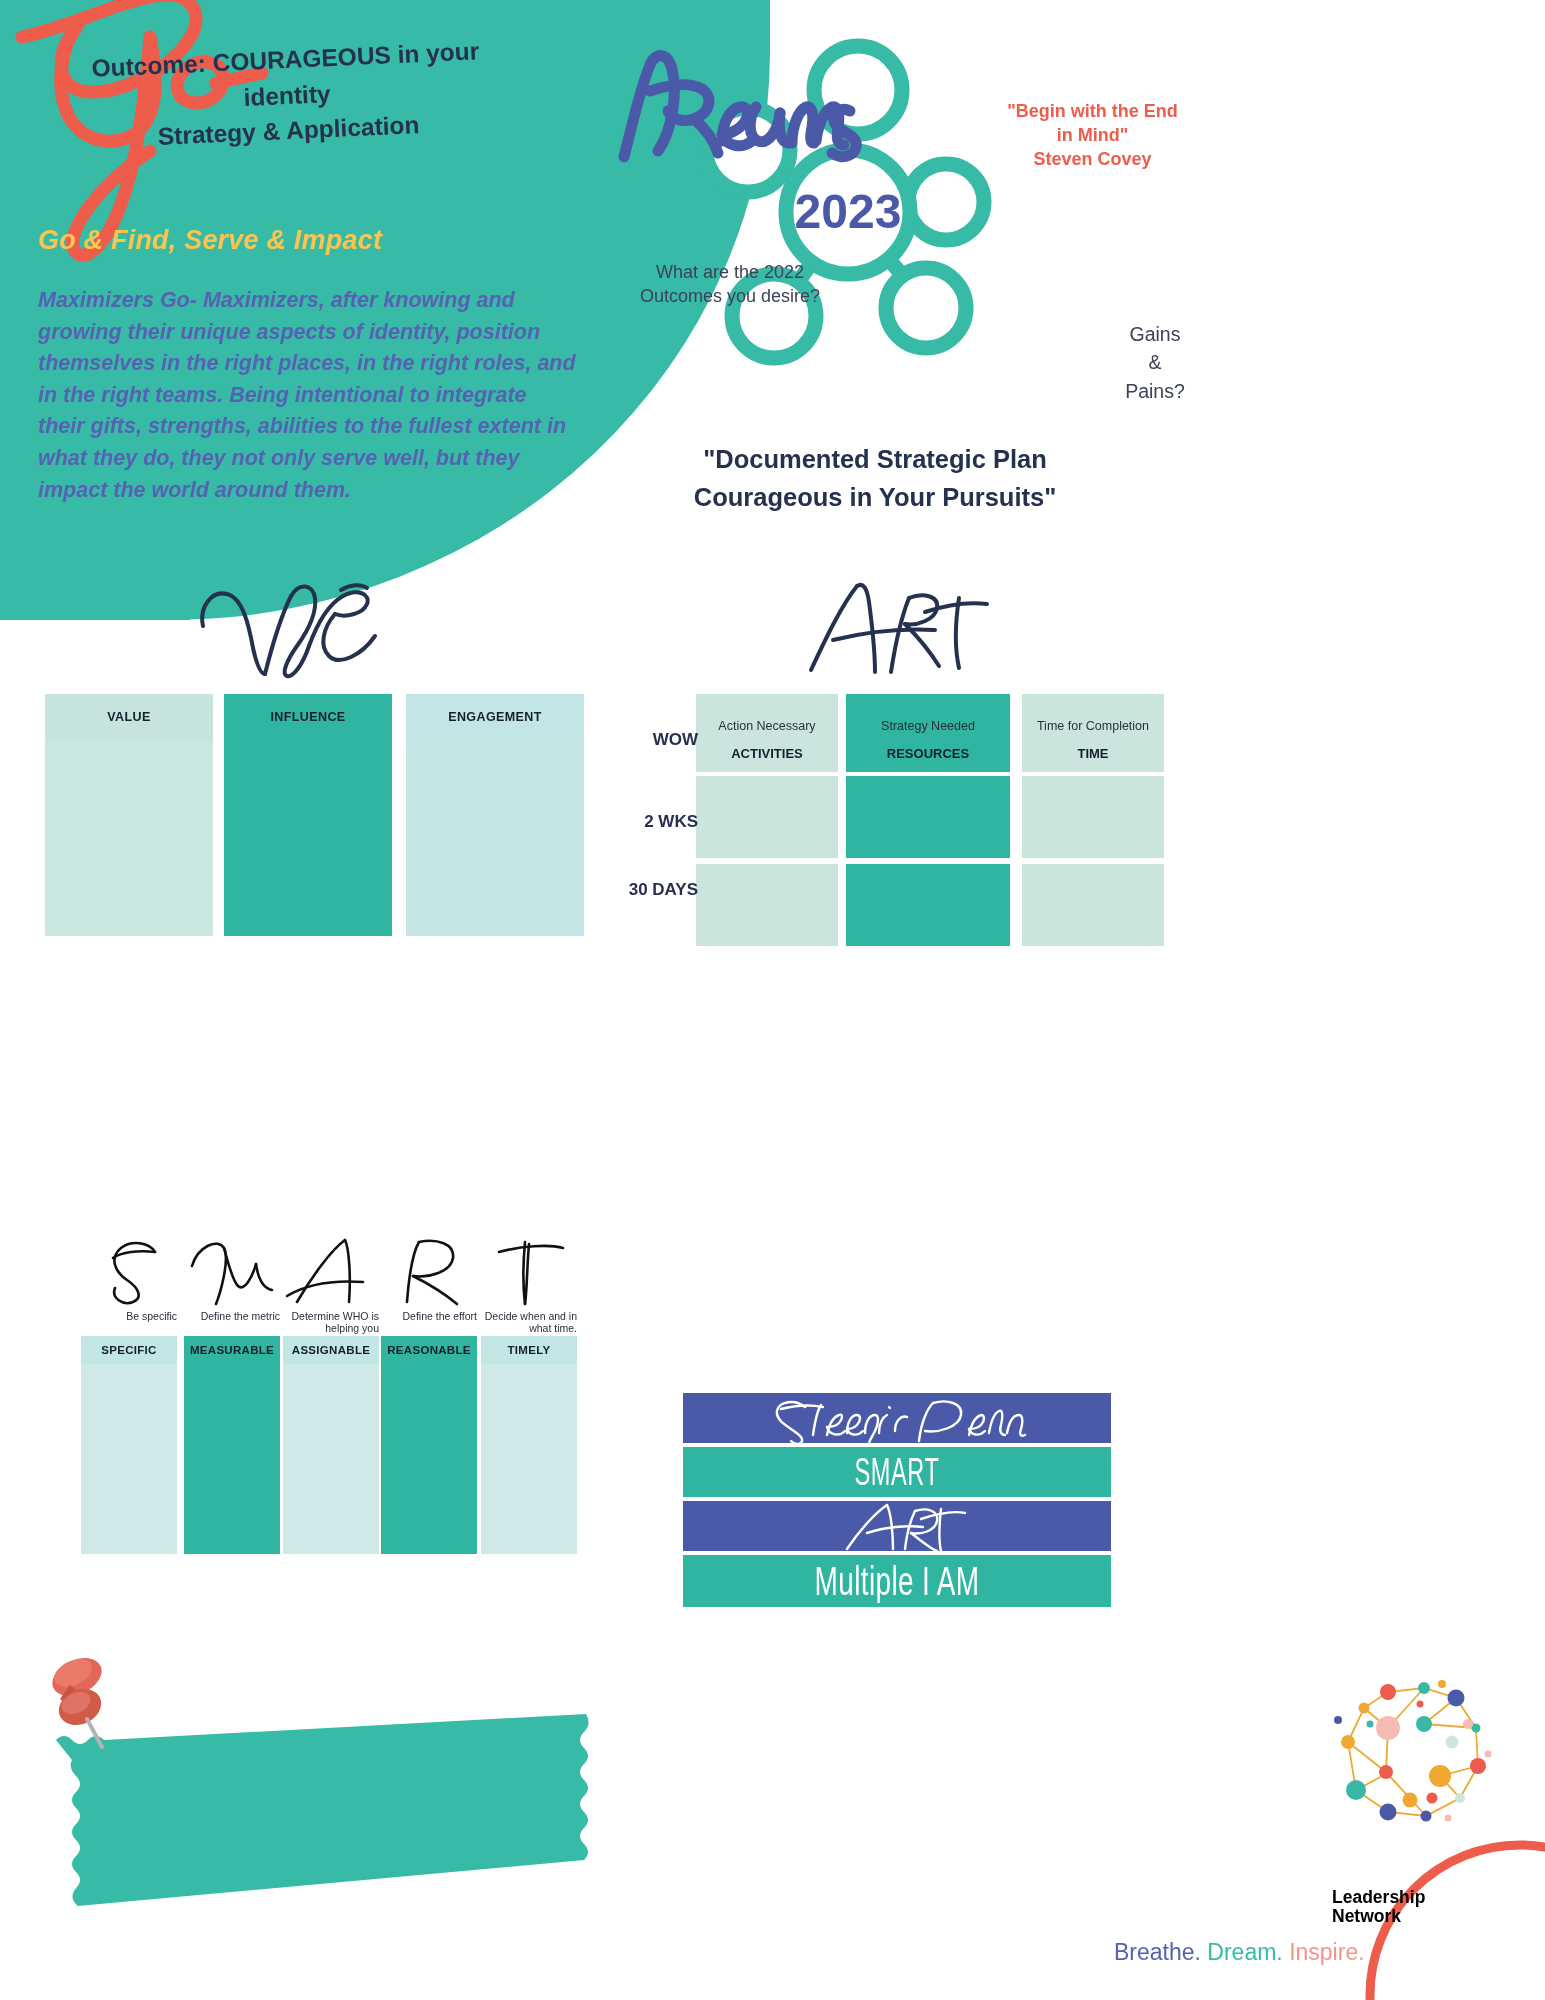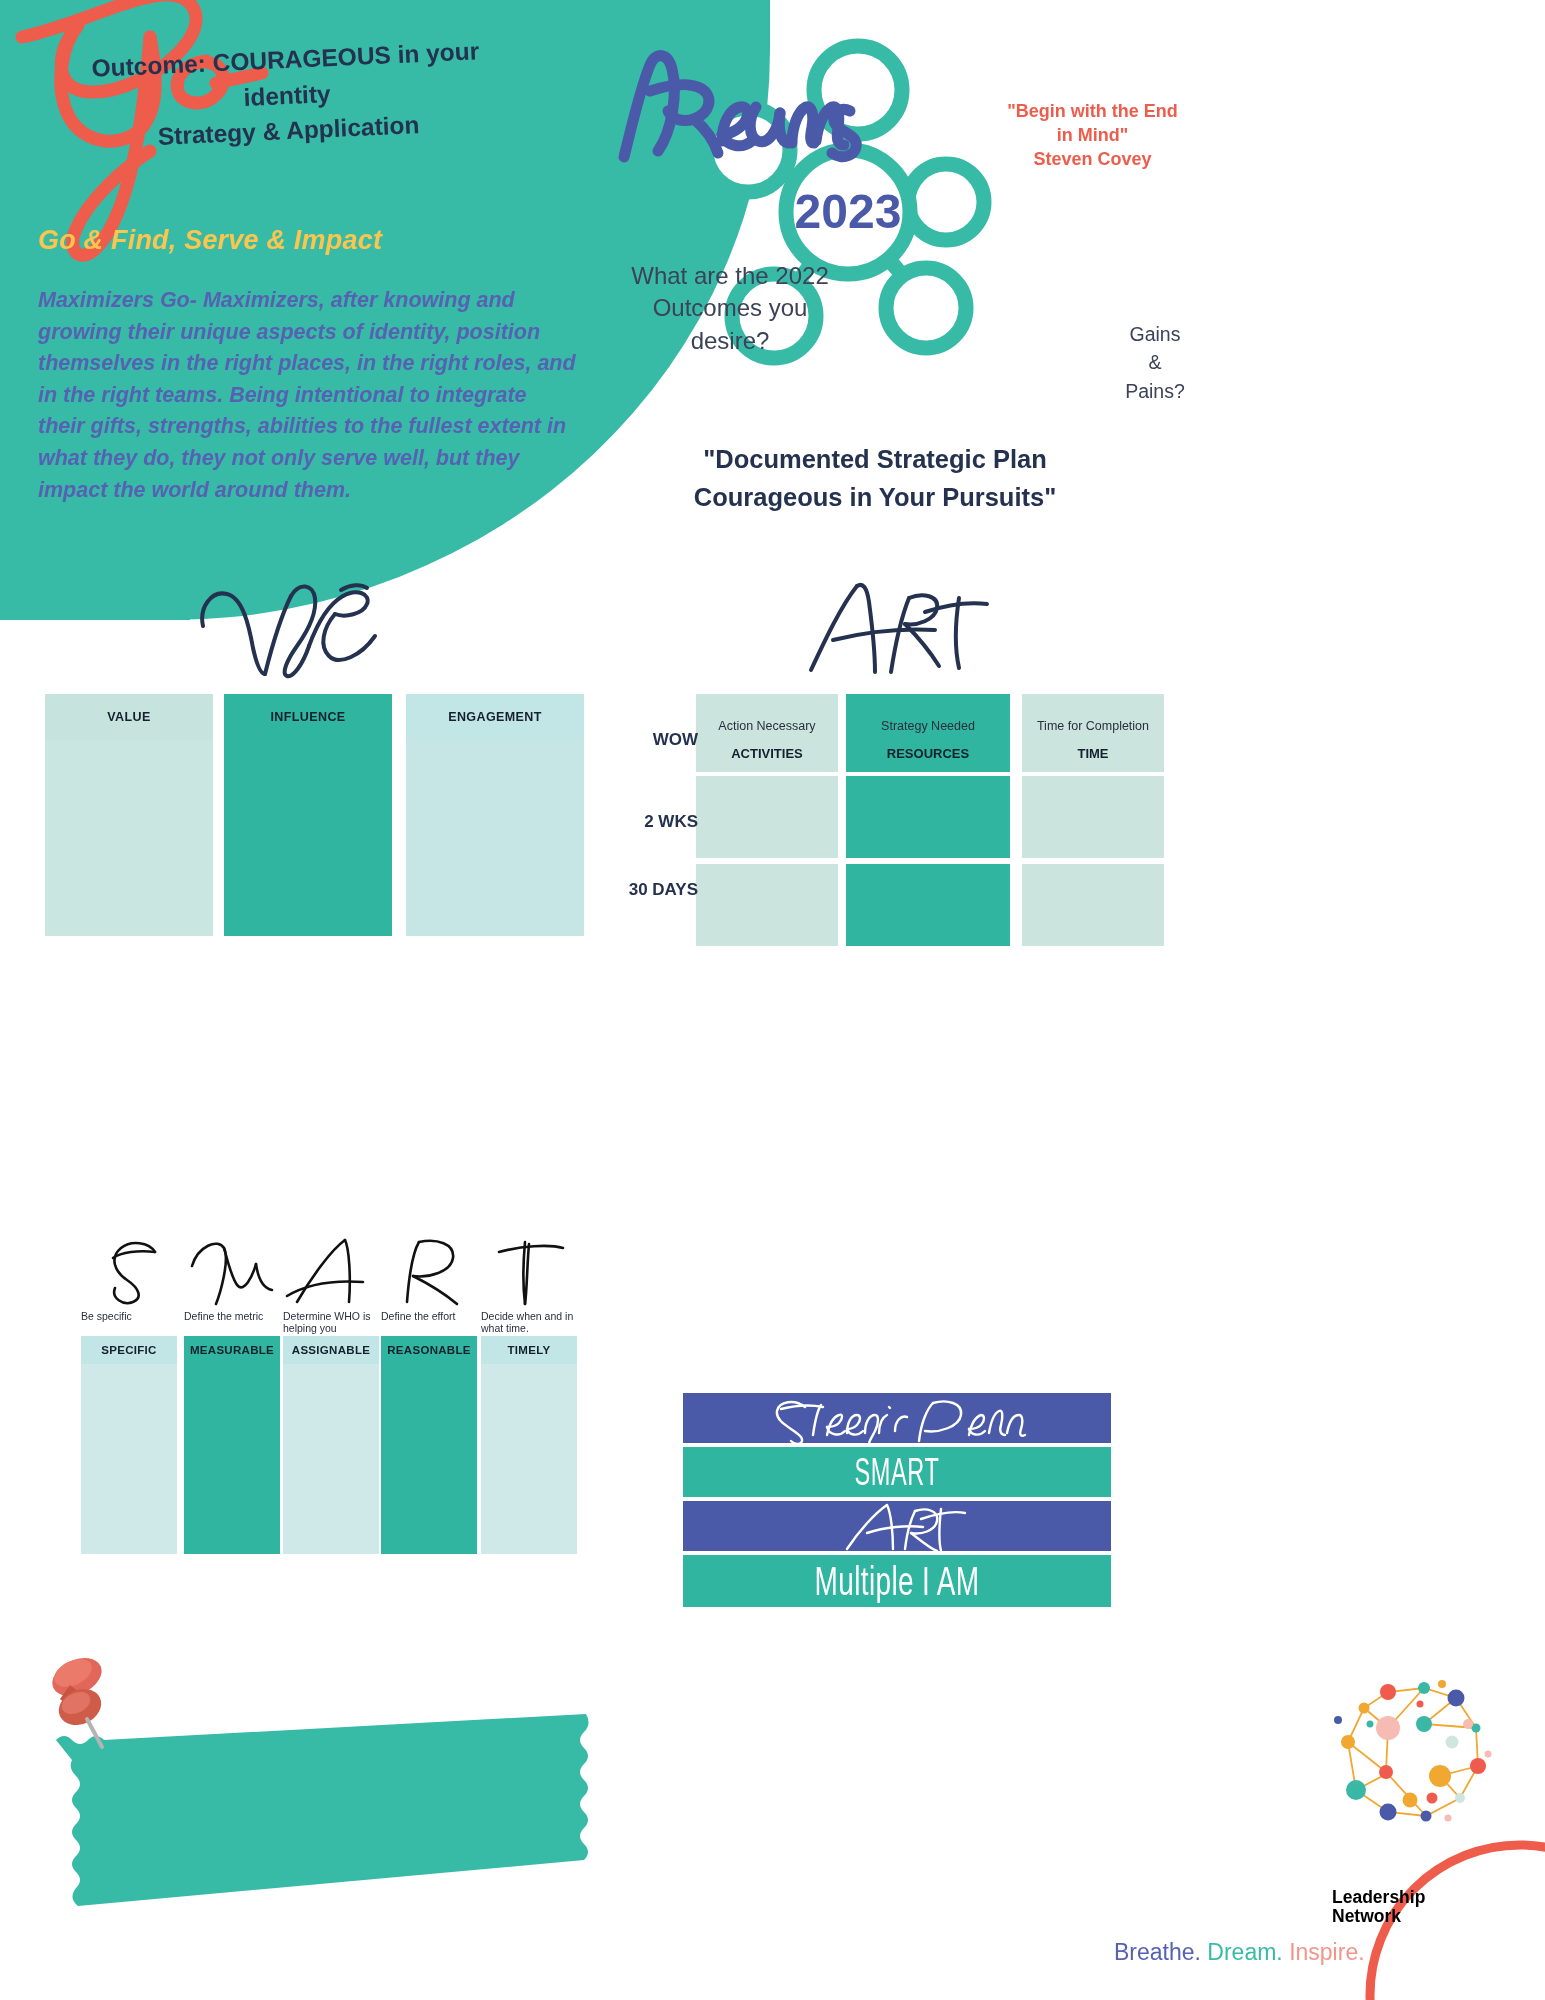--- a/index.html
+++ b/index.html
@@ -35,21 +35,21 @@
     left:38px; top:285px; width:540px; z-index:4;
     font-size:21.5px; font-weight:bold; font-style:italic;
     line-height:1.47; color:#5661b3;
   }
 
   
   #dreams-word{ left:610px; top:45px; width:300px; height:130px; z-index:5; }
 
   #dreams-q{
     left:615px; top:260px; width:230px; text-align:center;
-    font-size:24px; color:#3c4258; line-height:1.35; z-index:5;
+    font-size:18px; color:#3c4258; line-height:1.35; z-index:5;
   }
 
   #covey{
     left:1000px; top:100px; width:185px; text-align:center;
     font-size:18px; font-weight:bold; color:#ee5c4c; line-height:1.33; z-index:6;
   }
 
   #gains{
     left:1105px; top:320px; width:100px; text-align:center;
     font-size:19.5px; color:#3c4258; line-height:1.45; z-index:6;
@@ -87,21 +87,21 @@
   }
   .art-cap2{
     text-align:center; font-size:13px; font-weight:bold;
     color:#15202e; padding-top:12px;
   }
 
   
   .smart-col{ position:absolute; width:96px; z-index:4; }
   .smart-letter{ height:70px; }
   .smart-desc{
-    text-align:left; font-size:10.5px; color:#2a2f3e; line-height:1.15;
+    text-align:right; font-size:10.5px; color:#2a2f3e; line-height:1.15;
     height:26px;
   }
   .smart-head{
     height:28px; line-height:28px; text-align:center;
     font-size:11.5px; font-weight:bold; letter-spacing:.3px; color:#15202e;
   }
   .smart-body{ height:190px; }
 
   
   .sp-bar{

